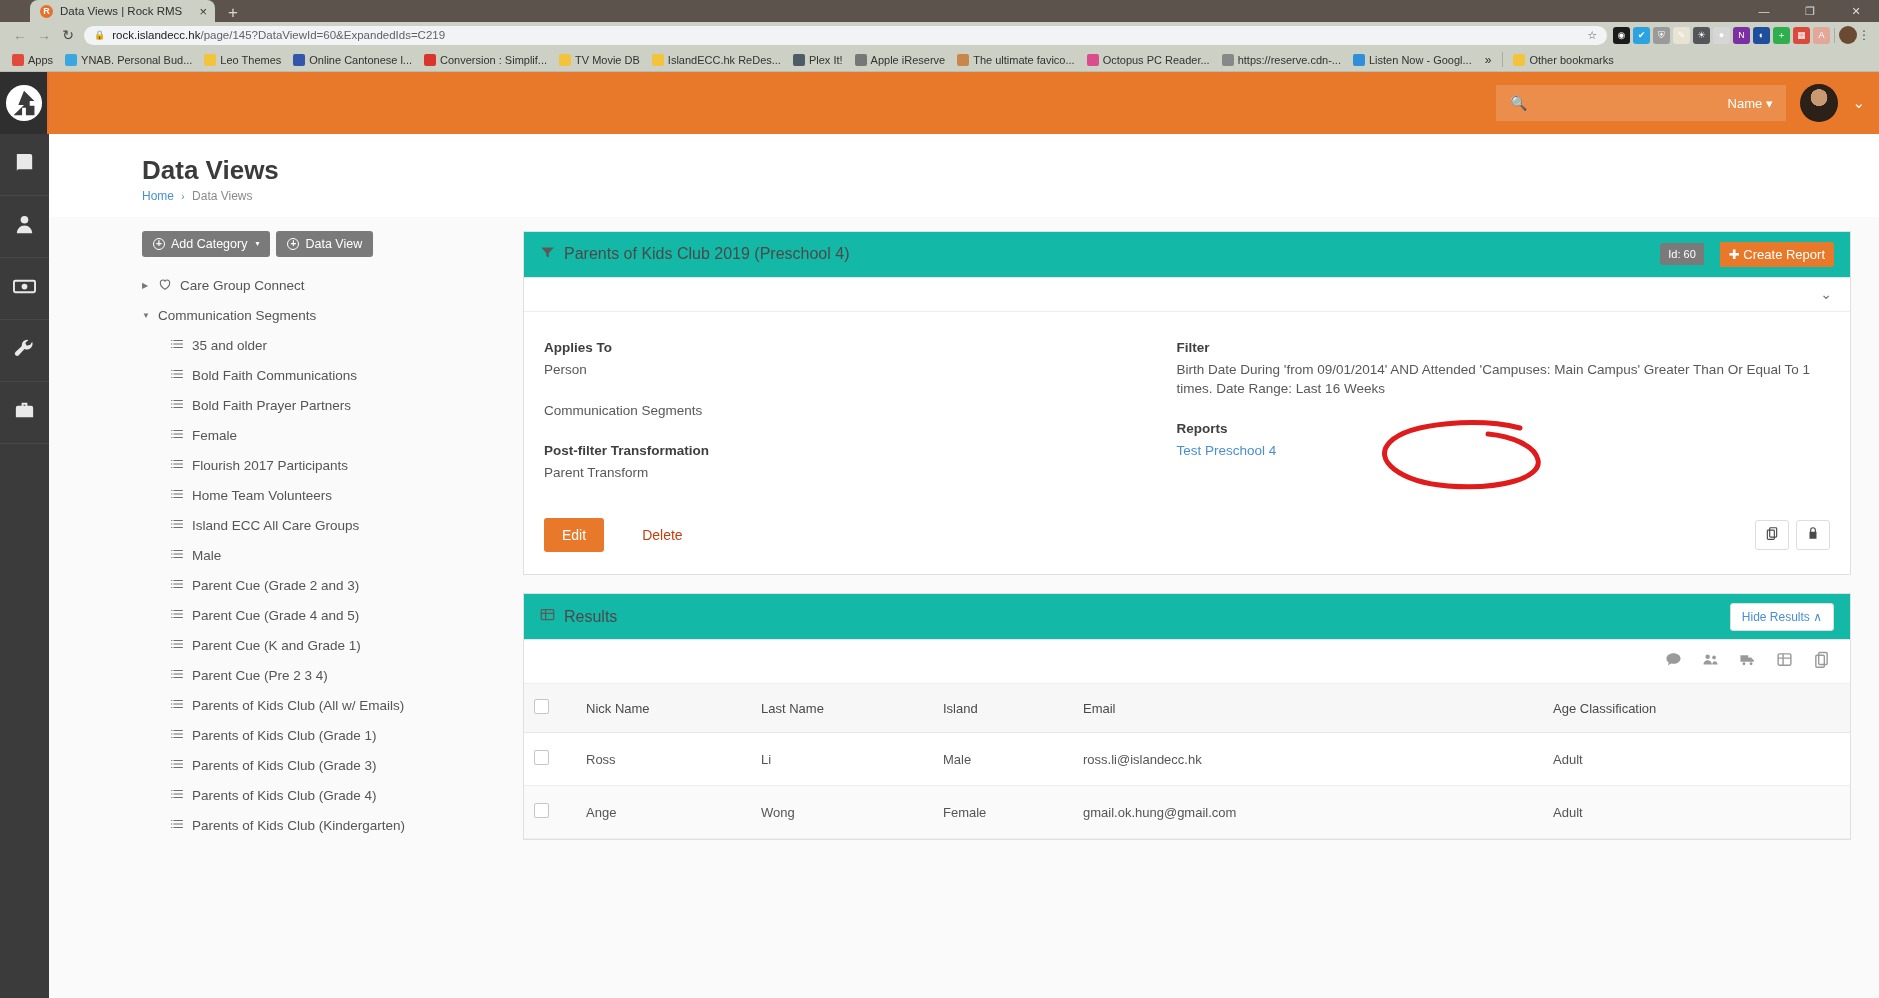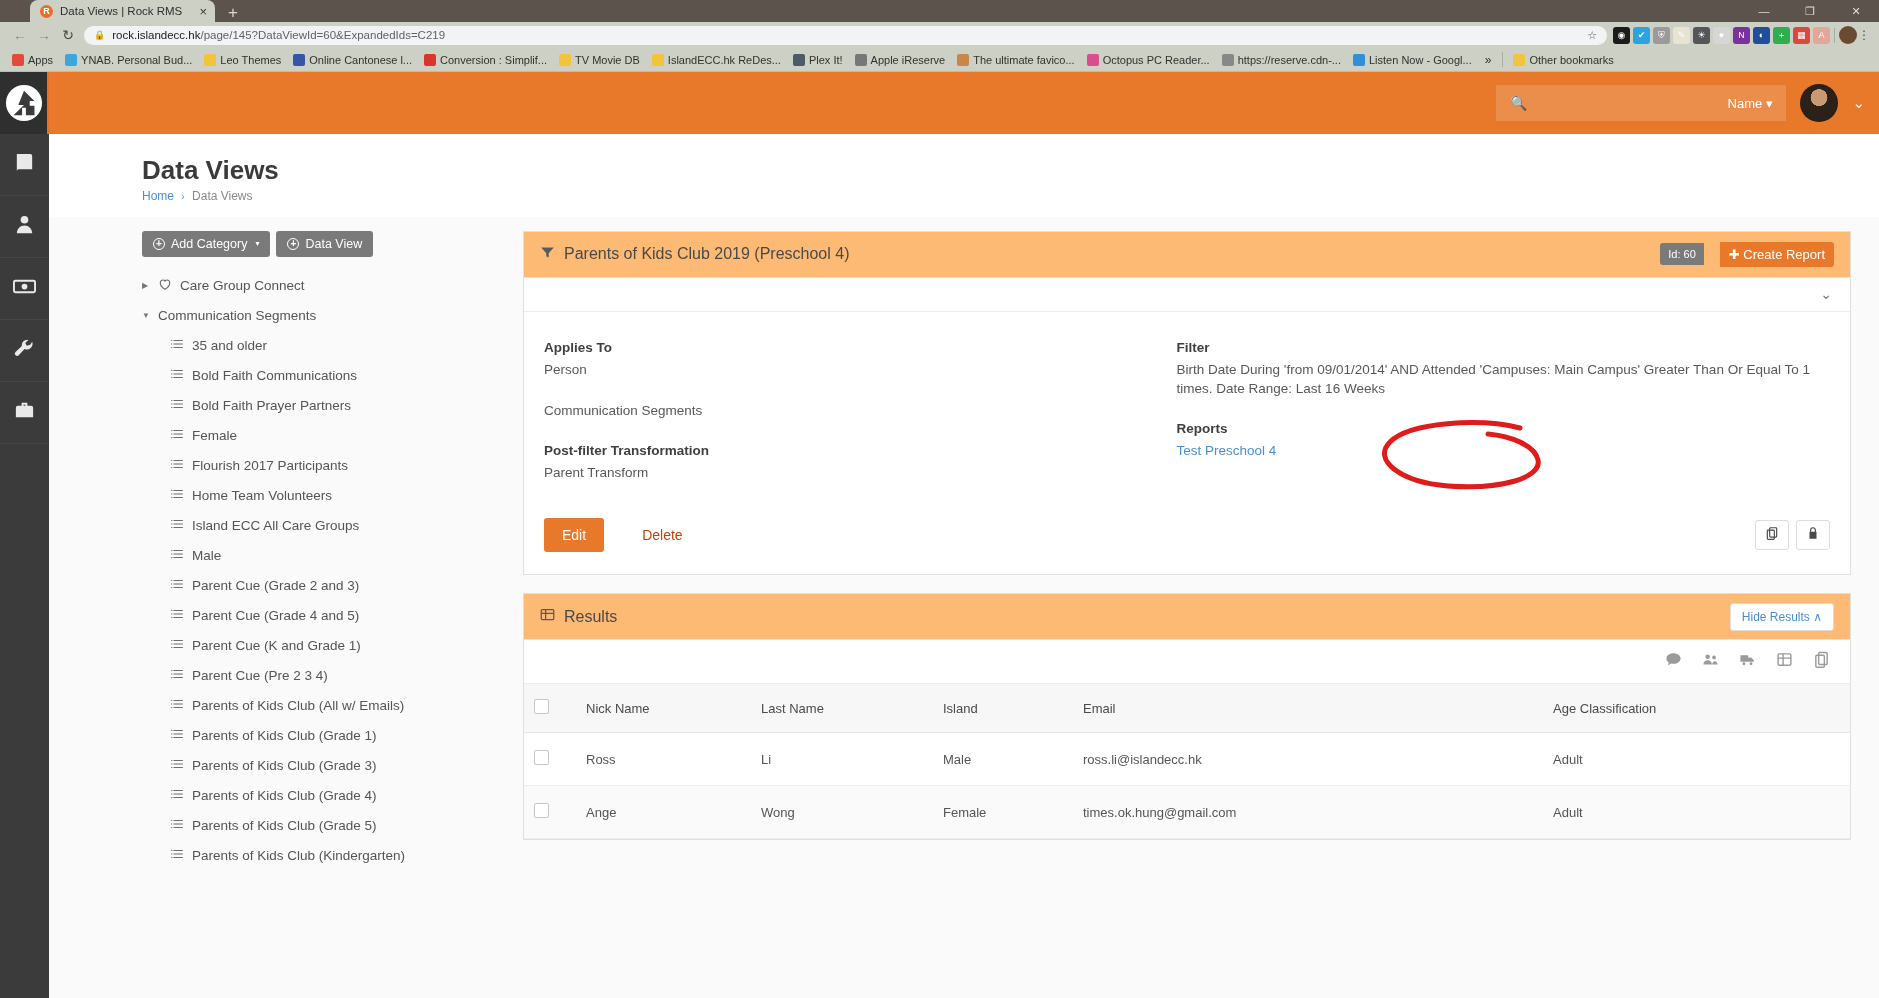--- a/index.html
+++ b/index.html
@@ -155,21 +155,21 @@
   }
   .tnode .arrow { width: 16px; font-size: 8px; color: #777; flex: 0 0 auto; }
   .tnode .tic { width: 22px; flex: 0 0 auto; color: #6d6d6d; font-size: 13px; }
   .tnode.lvl1 { padding-left: 28px; }
   .tnode .heart svg, .tnode .lst svg { width: 14px; height: 14px; fill: #6d6d6d; }
 
   
   .panels { flex: 1; min-width: 0; }
   .panel { background: #fff; border: 1px solid #e0e0e0; margin-bottom: 18px; }
   .panel-head {
-    background: #fdba74; border-bottom: 1px solid #e5e5e5; height: 46px;
+    background: #14b8a6; border-bottom: 1px solid #e5e5e5; height: 46px;
     display: flex; align-items: center; padding: 0 16px;
   }
   .panel-head .ptitle {
     font-size: 16px; color: #4a4a4a; display: flex; align-items: center; gap: 9px;
   }
   .panel-head .ptitle svg { width: 15px; height: 15px; fill: #5a5a5a; }
   .panel-head .phright { margin-left: auto; display: flex; align-items: center; gap: 16px; }
   .idbadge {
     background: #7a7a7a; color: #fff; font-size: 11px; padding: 5px 8px;
     border-radius: 3px 0 0 3px;
@@ -531,26 +531,20 @@
               <span class="tic lst"><svg viewBox="0 0 24 24">
                   <path d="M2 5h2v2H2zM2 11h2v2H2zM2 17h2v2H2zM6 5h16v2H6zM6 11h16v2H6zM6 17h16v2H6z"></path>
                 </svg></span>
               <span>Parents of Kids Club (Grade 3)</span>
             </div>
             <div class="tnode lvl1">
               <span class="tic lst"><svg viewBox="0 0 24 24">
                   <path d="M2 5h2v2H2zM2 11h2v2H2zM2 17h2v2H2zM6 5h16v2H6zM6 11h16v2H6zM6 17h16v2H6z"></path>
                 </svg></span>
               <span>Parents of Kids Club (Grade 4)</span>
-            </div>
-            <div class="tnode lvl1">
-              <span class="tic lst"><svg viewBox="0 0 24 24">
-                  <path d="M2 5h2v2H2zM2 11h2v2H2zM2 17h2v2H2zM6 5h16v2H6zM6 11h16v2H6zM6 17h16v2H6z"></path>
-                </svg></span>
-              <span>Parents of Kids Club (Grade 5)</span>
             </div>
             <div class="tnode lvl1">
               <span class="tic lst"><svg viewBox="0 0 24 24">
                   <path d="M2 5h2v2H2zM2 11h2v2H2zM2 17h2v2H2zM6 5h16v2H6zM6 11h16v2H6zM6 17h16v2H6z"></path>
                 </svg></span>
               <span>Parents of Kids Club (Kindergarten)</span>
             </div>
           </div>
       </div>
 
@@ -683,21 +677,21 @@
                   <td class="c-last">Li</td>
                   <td class="c-gender">Male</td>
                   <td class="c-email">ross.li@islandecc.hk</td>
                   <td class="c-age">Adult</td>
                 </tr>
                 <tr class="even">
                   <td class="cbcol"><span class="cb"></span></td>
                   <td class="c-nick">Ange</td>
                   <td class="c-last">Wong</td>
                   <td class="c-gender">Female</td>
-                  <td class="c-email">times.ok.hung@gmail.com</td>
+                  <td class="c-email">gmail.ok.hung@gmail.com</td>
                   <td class="c-age">Adult</td>
                 </tr>
               </tbody>
           </table>
         </div>
 
       </div>
     </div>
   </div>
 </div>

